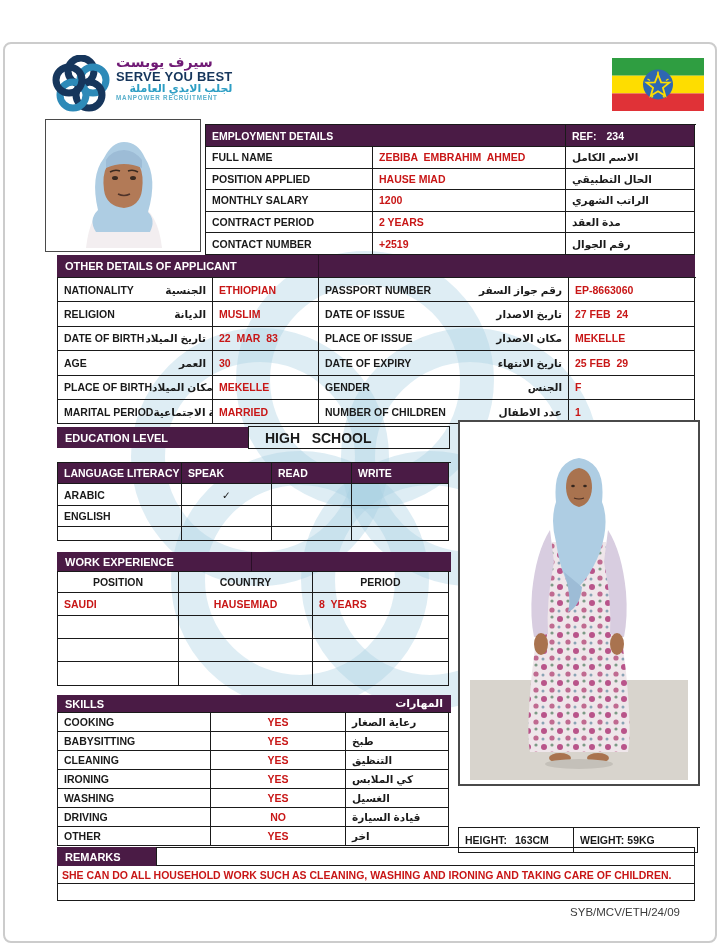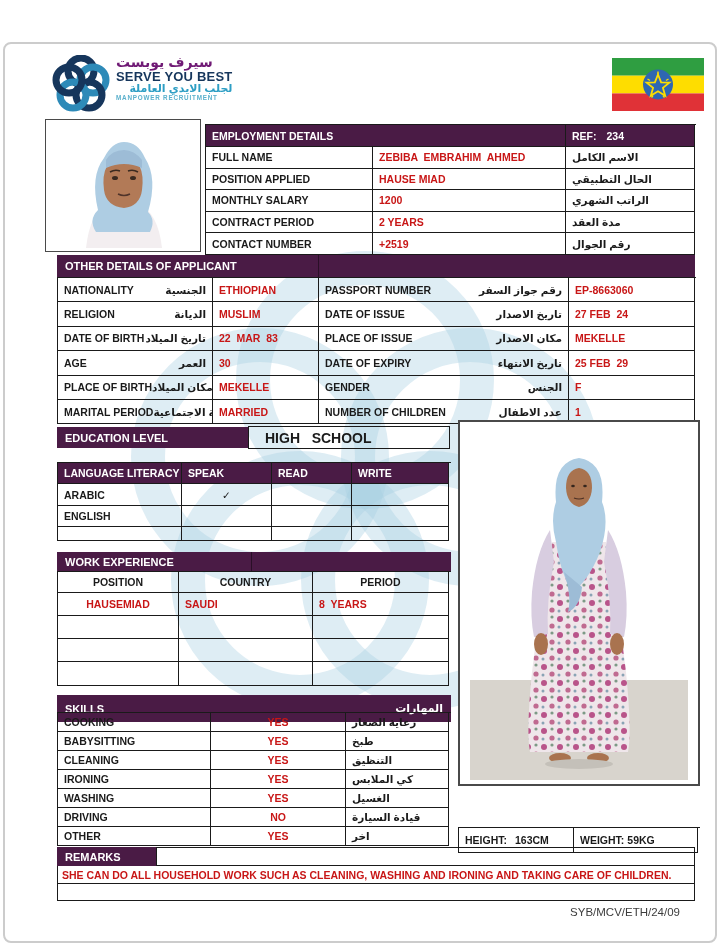--- a/index.html
+++ b/index.html
@@ -192,38 +192,38 @@
 
   <div class="purple-bar" style="left:57px;top:552px;width:394px;height:19px;">
     <span>WORK EXPERIENCE</span>
     <span class="divline" style="left:194px;"></span>
   </div>
   <div class="tbl" style="left:57px;top:571px;width:394px;grid-template-columns:121px 134px 136px;grid-template-rows:21px 23px 23px 23px 24px;">
     <div class="ctr">POSITION</div>
     <div class="ctr">COUNTRY</div>
     <div class="ctr">PERIOD</div>
 
+    <div class="red">SAUDI</div>
     <div class="red ctr">HAUSEMIAD</div>
-    <div class="red">SAUDI</div>
     <div class="red">8  YEARS</div>
 
     <div></div>
     <div></div>
     <div></div>
 
     <div></div>
     <div></div>
     <div></div>
 
     <div></div>
     <div></div>
     <div></div>
   </div>
 
-  <div class="purple-bar pair" style="left:57px;top:695px;width:394px;height:27px;justify-content:space-between;">
+  <div class="purple-bar pair" style="left:57px;top:695px;width:394px;height:17px;justify-content:space-between;">
     <span>SKILLS</span>
     <span dir="rtl">المهارات</span>
   </div>
   <div class="tbl" style="left:57px;top:712px;width:394px;grid-template-columns:153px 135px 103px;grid-template-rows:repeat(7,19px);">
     <div>COOKING</div>
     <div class="red ctr">YES</div>
     <div class="rt" dir="rtl">رعاية الصغار</div>
 
     <div>BABYSITTING</div>
     <div class="red ctr">YES</div>

